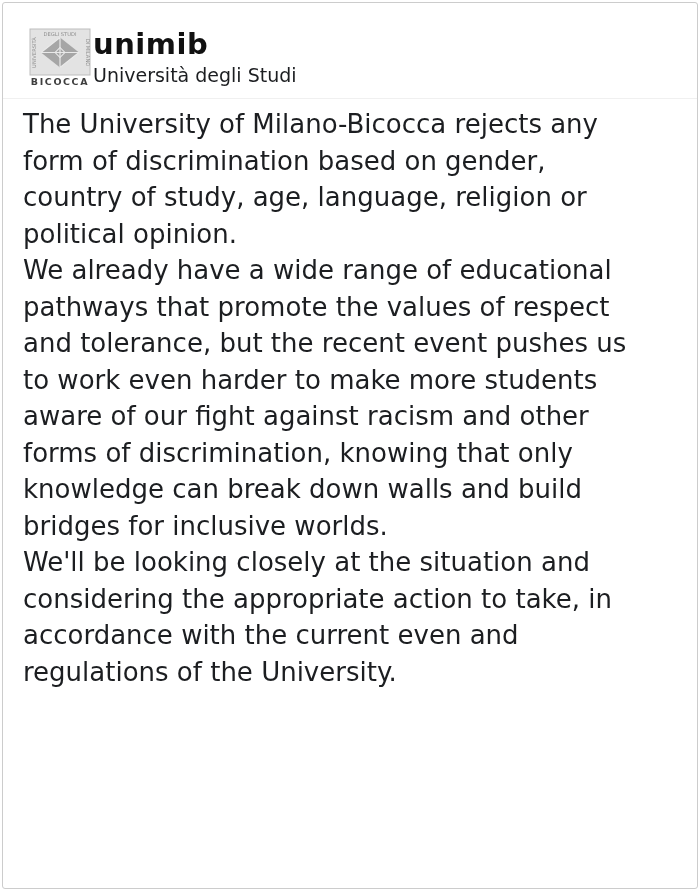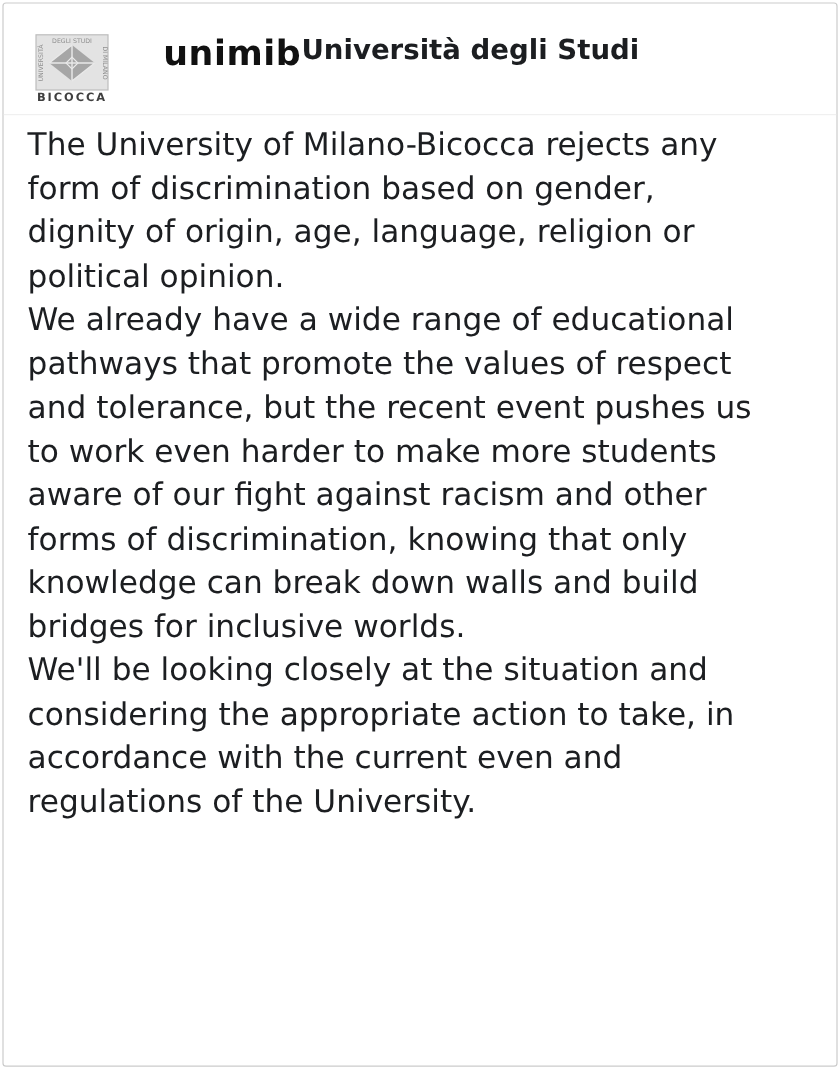--- a/index.html
+++ b/index.html
@@ -27,34 +27,33 @@
   }
   .logo-wrap {
     flex: 0 0 auto;
     width: 42px;
     height: 58px;
     margin-right: 22px;
     cursor: pointer;
   }
   .header-text {
     display: flex;
-    flex-direction: row;
-    margin-left: 43px;
+    flex-direction: column;
   }
   .page-title {
     font-size: 29px;
     font-weight: bold;
     line-height: 33px;
     color: #111111;
     letter-spacing: 0.5px;
     cursor: pointer;
   }
   .page-subtitle {
-    font-size: 23px;
-    font-weight: bold;
+    font-size: 19px;
+    font-weight: normal;
     line-height: 27px;
     margin-top: 1px;
     color: #1c1e21;
   }
   .post-body {
     padding: 7px 20px 18px 20px;
   }
   .post-body p {
     margin: 0;
     padding: 0;
@@ -90,21 +89,21 @@
     <div class="header-text">
       <div class="page-title">unimib</div>
       <div class="page-subtitle">Università degli Studi</div>
     </div>
 
   </header>
 
   <div class="post-body">
     <p>The University of Milano-Bicocca rejects any
 form of discrimination based on gender,
-dignity of origin, age, language, religion or
+country of study, age, language, religion or
 political opinion.</p>
     <p>We already have a wide range of educational
 pathways that promote the values of respect
 and tolerance, but the recent event pushes us
 to work even harder to make more students
 aware of our fight against racism and other
 forms of discrimination, knowing that only
 knowledge can break down walls and build
 bridges for inclusive worlds.</p>
     <p>We'll be looking closely at the situation and

